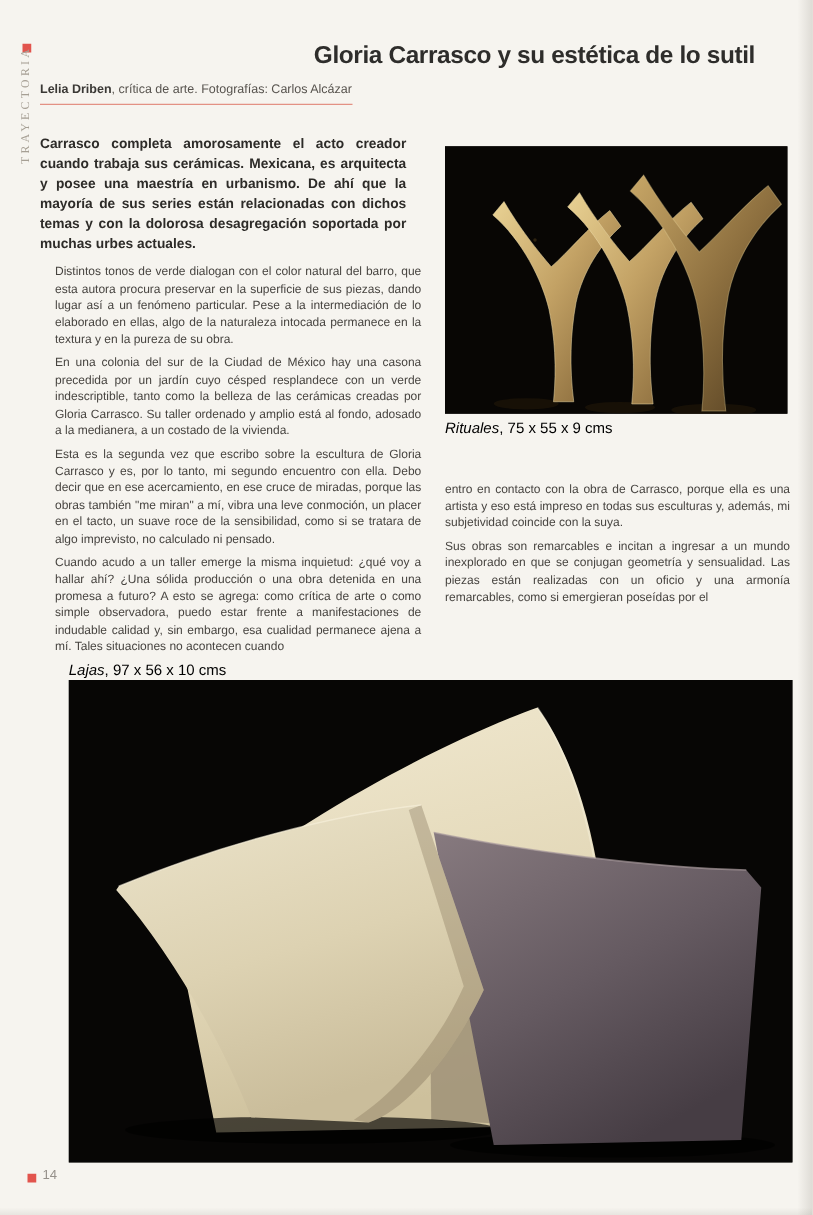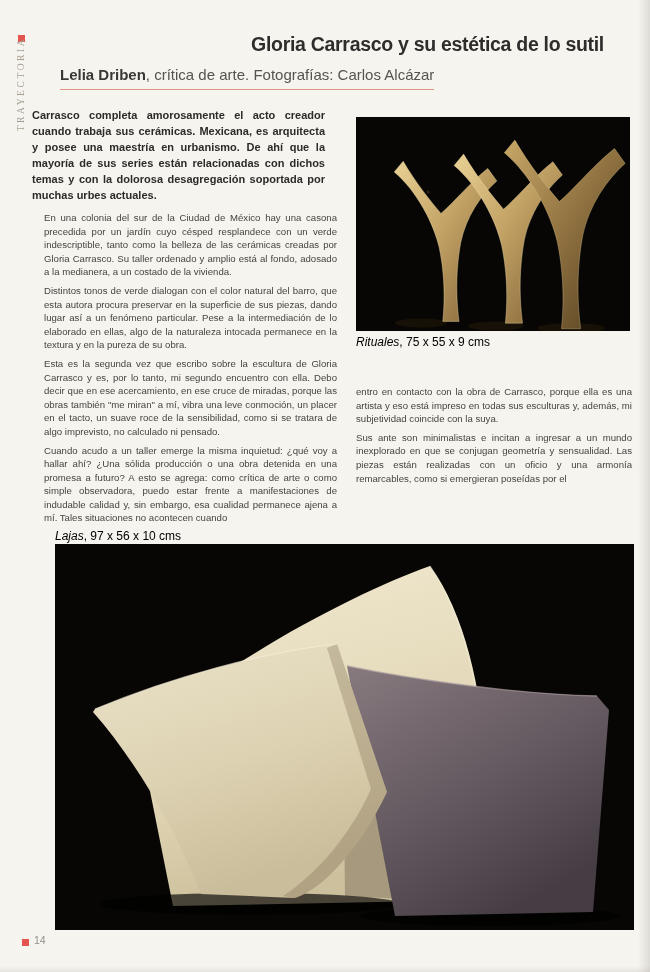--- a/index.html
+++ b/index.html
@@ -34,22 +34,22 @@
     white-space:nowrap;
   }
   
   .title {
     position:absolute; left:44px; top:33px; width:560px;
     font-size:19.5px; font-weight:bold; letter-spacing:-0.3px;
     color:#2e2d2b;
     text-align:right;
   }
   .byline {
-    position:absolute; left:60px; top:66px;
-    font-size:15px; color:#57534e;
+    position:absolute; left:32px; top:66px;
+    font-size:10px; color:#57534e;
     display:inline-block; padding-bottom:6px;
     border-bottom:1.5px solid #e39184;
     white-space:nowrap;
   }
   .byline .author { font-weight:bold; color:#3a3835; }
   
   .intro {
     position:absolute; left:32px; top:107px; width:293px;
     font-size:11px; font-weight:bold; line-height:16px;
     color:#2d2b28; text-align:justify;
@@ -103,22 +103,22 @@
   <div class="vertical-label">TRAYECTORIA</div>
 
   <h1 class="title">Gloria Carrasco y su estética de lo sutil</h1>
   <div class="byline">
     <span class="author">Lelia Driben</span><span>, crítica de arte. Fotografías: Carlos Alcázar</span>
   </div>
 
   <div class="intro">Carrasco completa amorosamente el acto creador cuando trabaja sus cerámicas. Mexicana, es arquitecta y posee una maestría en urbanismo. De ahí que la mayoría de sus series están relacionadas con dichos temas y con la dolorosa desagregación soportada por muchas urbes actuales.</div>
 
   <div class="col-left">
+    <p>Distintos tonos de verde dialogan con el color natural del barro, que esta autora procura preservar en la superficie de sus piezas, dando lugar así a un fenómeno particular. Pese a la intermediación de lo elaborado en ellas, algo de la naturaleza intocada permanece en la textura y en la pureza de su obra.</p>
     <p>En una colonia del sur de la Ciudad de México hay una casona precedida por un jardín cuyo césped resplandece con un verde indescriptible, tanto como la belleza de las cerámicas creadas por Gloria Carrasco. Su taller ordenado y amplio está al fondo, adosado a la medianera, a un costado de la vivienda.</p>
-    <p>Distintos tonos de verde dialogan con el color natural del barro, que esta autora procura preservar en la superficie de sus piezas, dando lugar así a un fenómeno particular. Pese a la intermediación de lo elaborado en ellas, algo de la naturaleza intocada permanece en la textura y en la pureza de su obra.</p>
     <p>Esta es la segunda vez que escribo sobre la escultura de Gloria Carrasco y es, por lo tanto, mi segundo encuentro con ella. Debo decir que en ese acercamiento, en ese cruce de miradas, porque las obras también "me miran" a mí, vibra una leve conmoción, un placer en el tacto, un suave roce de la sensibilidad, como si se tratara de algo imprevisto, no calculado ni pensado.</p>
     <p>Cuando acudo a un taller emerge la misma inquietud: ¿qué voy a hallar ahí? ¿Una sólida producción o una obra detenida en una promesa a futuro? A esto se agrega: como crítica de arte o como simple observadora, puedo estar frente a manifestaciones de indudable calidad y, sin embargo, esa cualidad permanece ajena a mí. Tales situaciones no acontecen cuando</p>
   </div>
 
   <div class="photo1">
     <svg viewBox="0 0 274 214" preserveAspectRatio="none">
       <defs>
         <linearGradient id="tanA" x1="0" y1="0" x2="1" y2="1">
           <stop offset="0%" stop-color="#e9d294"></stop>
           <stop offset="45%" stop-color="#c3a265"></stop>
@@ -148,21 +148,21 @@
       <use href="#wishbone" transform="translate(62,20) scale(0.95)" fill="url(#tanA)" stroke="#f0e0ae" stroke-width="0.8" stroke-opacity="0.5"></use>
       <use href="#wishbone" transform="translate(108,4) scale(1.06)" fill="url(#tanB)" stroke="#d8c088" stroke-width="0.8" stroke-opacity="0.45"></use>
     </svg>
   </div>
   <div class="caption caption-rituales">
     <span class="cap-title">Rituales</span><span>, 75 x 55 x 9 cms</span>
   </div>
 
   <div class="col-right-text">
     <p>entro en contacto con la obra de Carrasco, porque ella es una artista y eso está impreso en todas sus esculturas y, además, mi subjetividad coincide con la suya.</p>
-    <p>Sus ante son minimalistas e incitan a ingresar a un mundo inexplorado en que se conjugan geometría y sensualidad. Las piezas están realizadas con un oficio y una armonía remarcables, como si emergieran poseídas por el</p>
+    <p>Sus obras son remarcables e incitan a ingresar a un mundo inexplorado en que se conjugan geometría y sensualidad. Las piezas están realizadas con un oficio y una armonía remarcables, como si emergieran poseídas por el</p>
   </div>
 
   <div class="caption caption-lajas">
     <span class="cap-title">Lajas</span><span>, 97 x 56 x 10 cms</span>
   </div>
 
   <div class="photo2">
     <svg viewBox="0 0 579 386" preserveAspectRatio="none">
       <defs>
         <linearGradient id="sailGrad" x1="0" y1="0" x2="0.25" y2="1">

